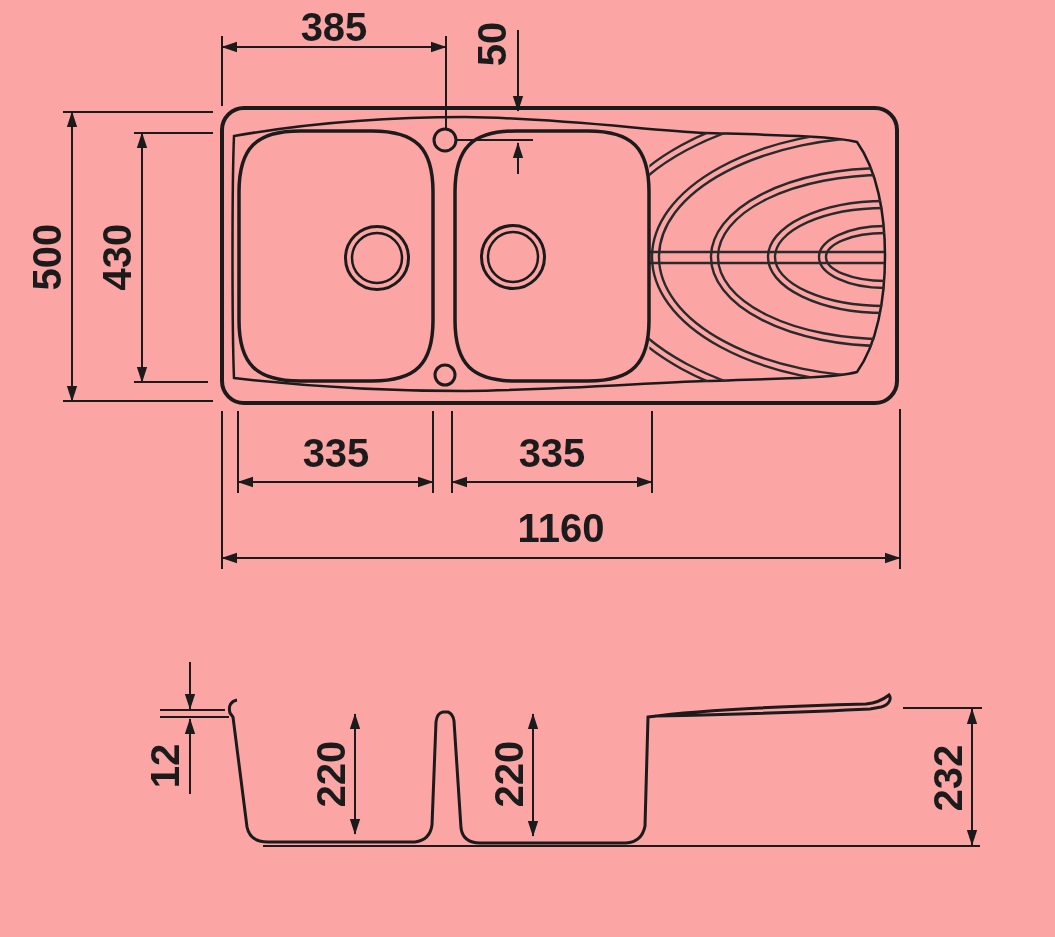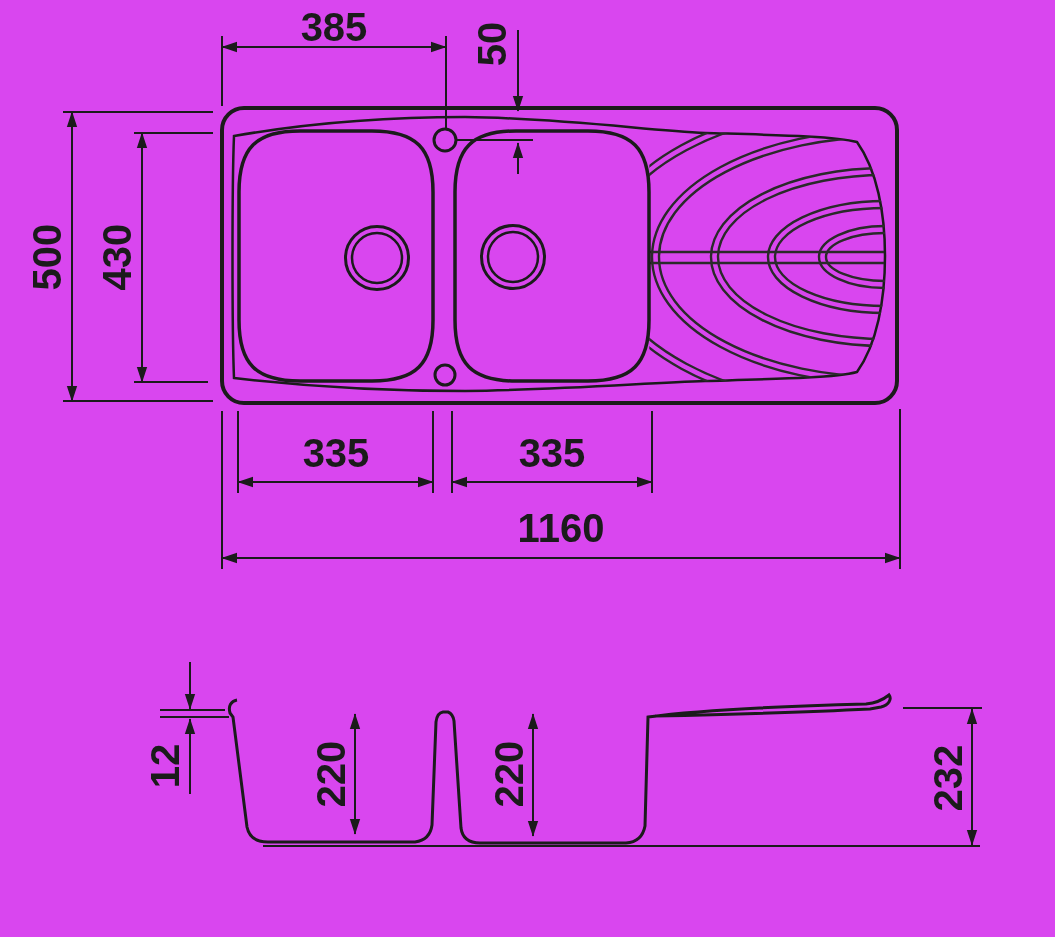--- a/index.html
+++ b/index.html
@@ -4,21 +4,21 @@
 <style>
   html, body {
     margin: 0;
     padding: 0;
     background: #ffffff;
   }
   .canvas {
     position: relative;
     width: 1055px;
     height: 937px;
-    background: #d946ef;
+    background: #fca5a5;
     overflow: hidden;
   }
   svg text {
     font-family: "Liberation Sans", "DejaVu Sans", sans-serif;
     font-weight: bold;
     font-size: 40px;
     fill: #1b1b1b;
   }
   .ln   { stroke: #1b1b1b; stroke-width: 2;   fill: none; }
   .ln25 { stroke: #1b1b1b; stroke-width: 2.5; fill: none; }

